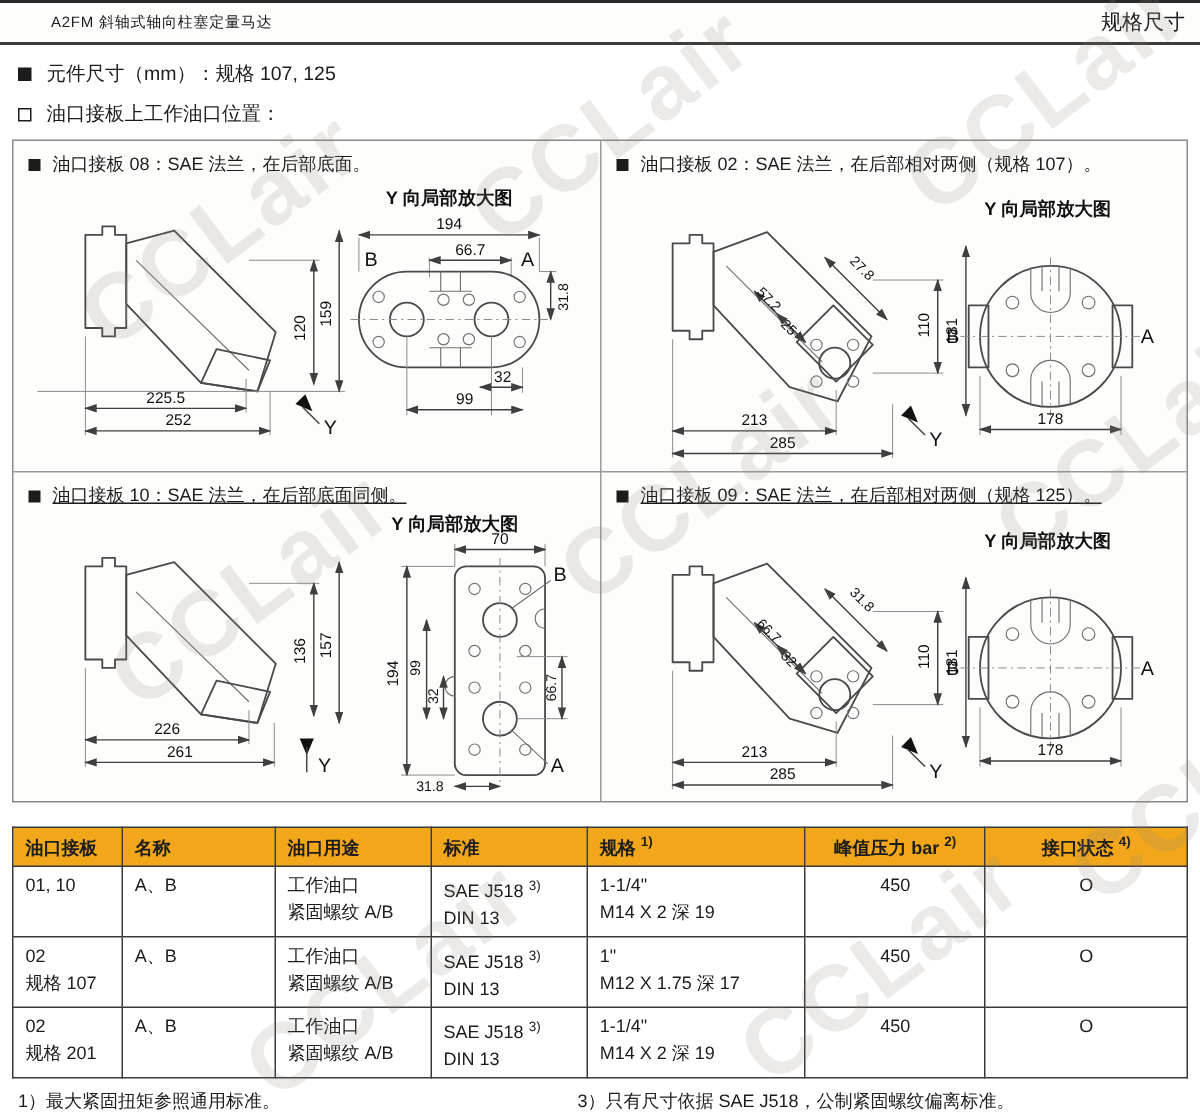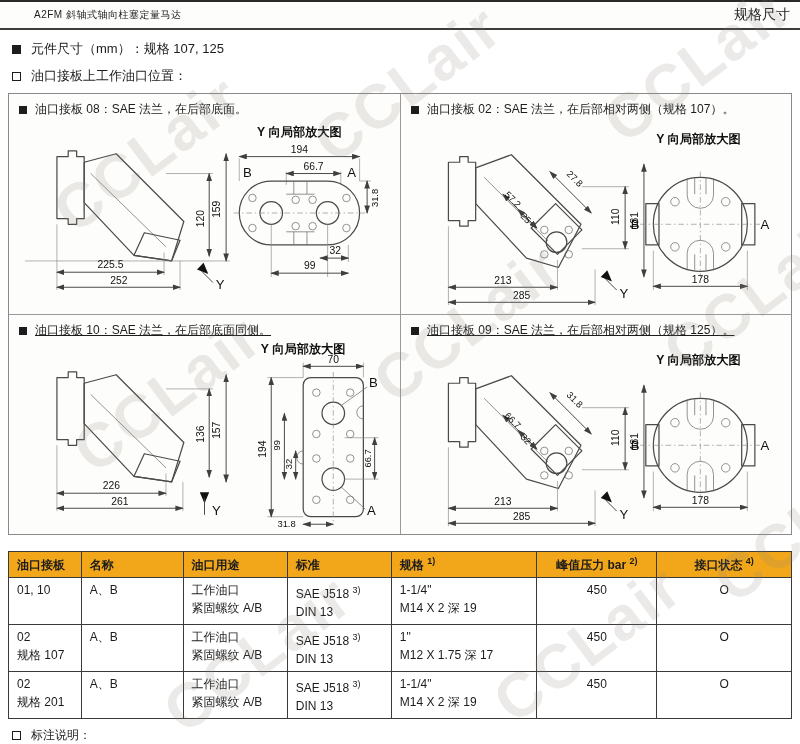--- a/index.html
+++ b/index.html
@@ -495,24 +495,20 @@
           </td>
         <td class="cnt">
             <div class="ln">O</div>
           </td>
       </tr>
     </tbody>
   </table>
 </div>
 
 <div class="notes">
-  <div class="nhead">
-    <span class="sq hollow"></span>
-    <span>标注说明：</span>
-  </div>
   <div class="ncols">
     <div class="ncol-l">
       <div class="note">1）最大紧固扭矩参照通用标准。</div>
 
     </div>
     <div class="ncol-r">
       <div class="note">3）只有尺寸依据 SAE J518，公制紧固螺纹偏离标准。</div>
 
     </div>
   </div>

